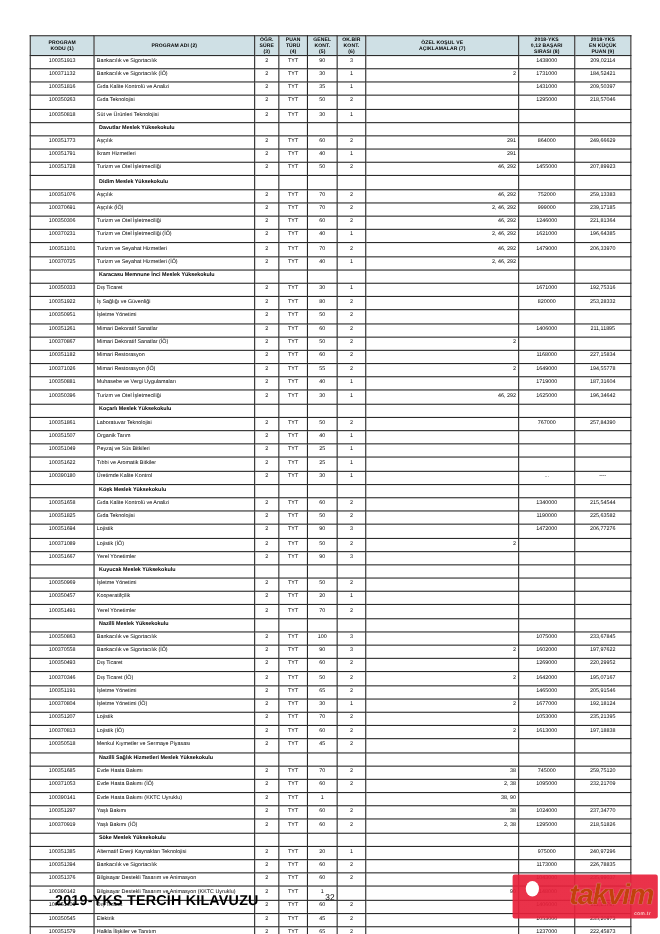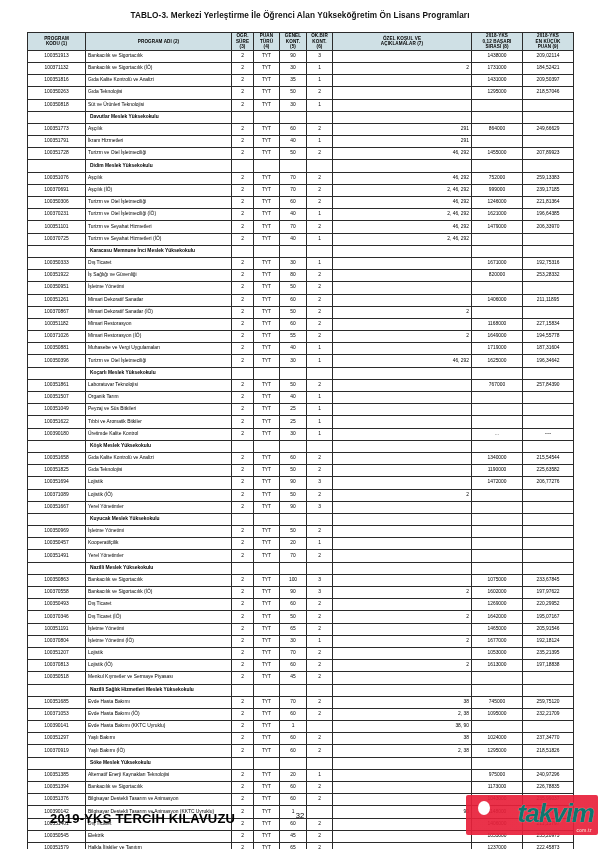--- a/index.html
+++ b/index.html
@@ -61,21 +61,21 @@
     position:absolute;left:0;right:0;top:2px;text-align:center;
     font-size:7.6px;
   }
   .wm{
     position:absolute;right:2px;bottom:-4px;
     width:130px;height:46px;
   }
   .wm-text{
     position:absolute;right:4px;bottom:6px;
     font-size:26px;font-weight:bold;font-style:italic;
-    color:#0f766e;letter-spacing:-1px;
+    color:#c2410c;letter-spacing:-1px;
     text-shadow:0 0 1px #d9d9d9;
   }
   .wm-bg{
     position:absolute;right:0;bottom:0;width:132px;height:40px;
     background:linear-gradient(90deg,#e8203a 0%,#e8203a 100%);
     opacity:.92;border-radius:2px;
   }
   .wm-dot{
     position:absolute;left:10px;top:12px;width:12px;height:14px;
     background:#ffffff;border-radius:50% 50% 50% 50%;
@@ -83,21 +83,20 @@
   .wm-sub{
     position:absolute;right:6px;bottom:2px;font-size:4.5px;color:#ffe;
     letter-spacing:.5px;
   }
 </style>
 </head>
 <body>
 
 <div class="page">
 
-  <div class="doc-title">TABLO-3. Merkezi Yerleştirme İle Öğrenci Alan Yükseköğretim Ön Lisans Programları</div>
 
   <table class="tbl">
     <colgroup>
       <col class="c1">
         <col class="c2">
         <col class="c3">
         <col class="c4">
         <col class="c5">
       <col class="c6">
         <col class="c7">

